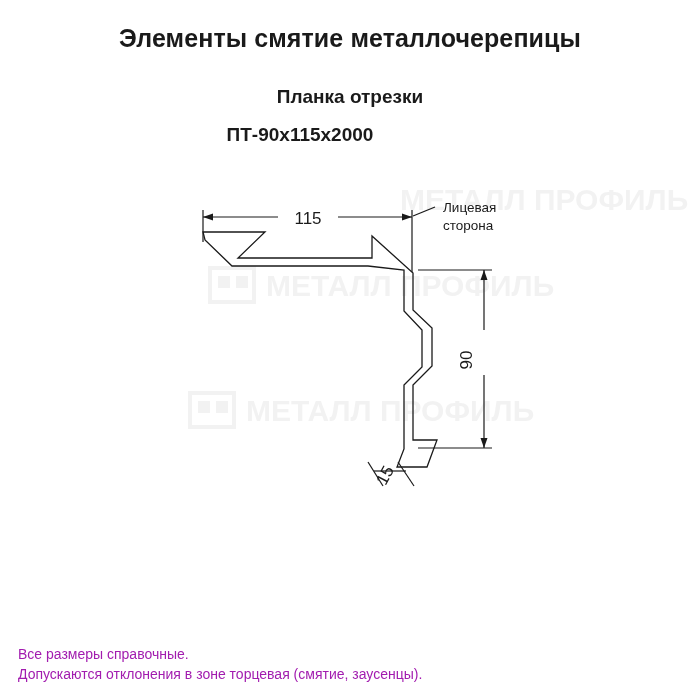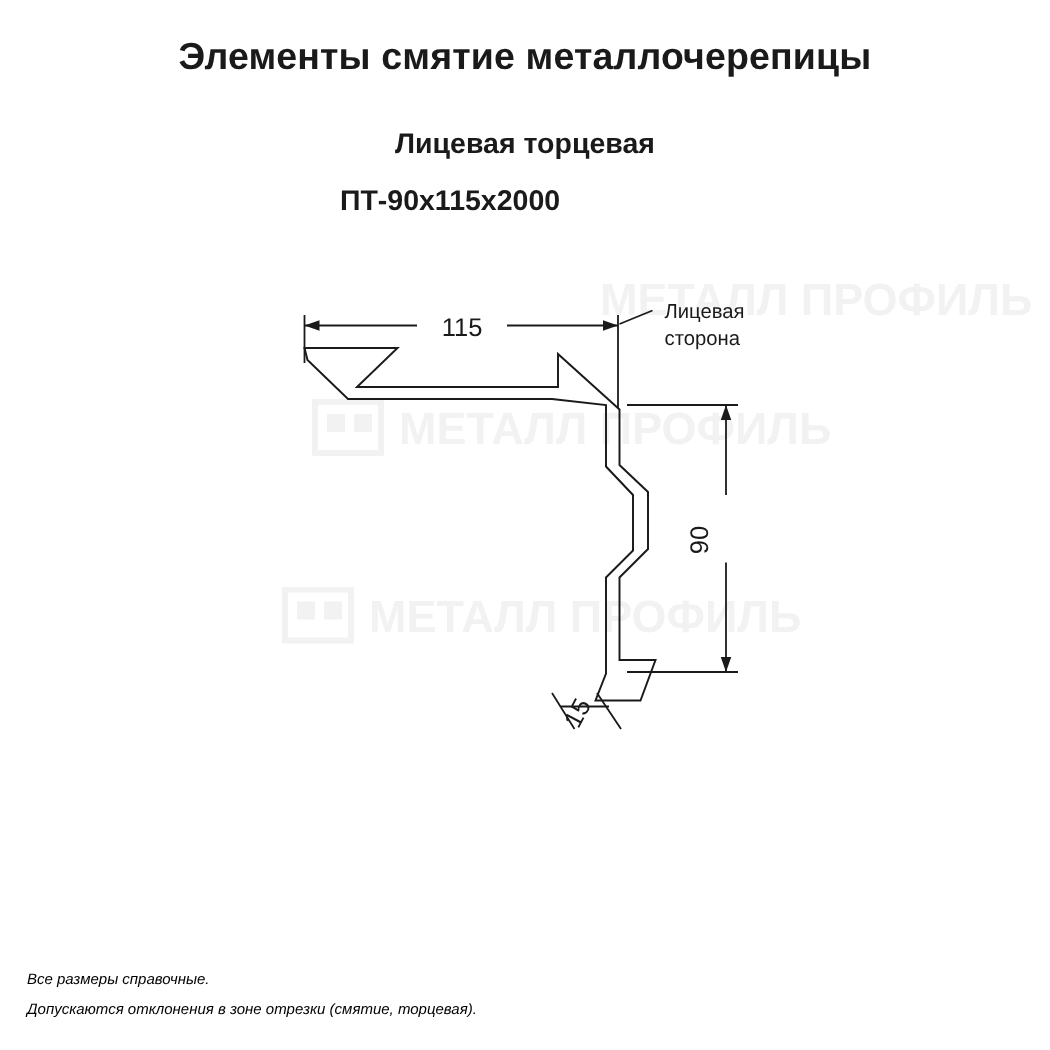--- a/index.html
+++ b/index.html
@@ -61,24 +61,23 @@
     left: 0;
     width: 700px;
     height: 360px;
     pointer-events: none;
   }
   .footer {
     position: absolute;
     left: 18px;
     bottom: 16px;
     width: 664px;
-    font-size: 10px;
+    font-size: 14px;
     line-height: 20px;
-    color: #000000;
-    font-style: italic;
+    color: #a21caf;
   }
   .footer div {
     white-space: nowrap;
   }
   svg { display: block; }
   .dimtext {
     font-family: "Liberation Sans", sans-serif;
     font-size: 17px;
     fill: #1a1a1a;
   }
@@ -87,21 +86,21 @@
     font-size: 13.5px;
     fill: #1a1a1a;
   }
 </style>
 </head>
 <body>
 
 <div class="page">
 
   <div class="title">Элементы смятие металлочерепицы</div>
-  <div class="subtitle">Лицевая торцевая</div>
+  <div class="subtitle">Планка отрезки</div>
   <div class="code">ПТ-90x115x2000</div>
 
   <div class="watermarks">
     <svg width="700" height="360" viewBox="0 0 700 360" xmlns="http://www.w3.org/2000/svg">
       <g opacity="0.13" fill="#9d9d9d" font-family="Liberation Sans, sans-serif" font-weight="bold">
         <g transform="translate(200,120)">
           <rect x="10" y="-22" width="44" height="34" fill="none" stroke="#9d9d9d" stroke-width="4"></rect>
           <rect x="18" y="-14" width="12" height="12" fill="#9d9d9d"></rect>
           <rect x="36" y="-14" width="12" height="12" fill="#9d9d9d"></rect>
           <text x="66" y="6" font-size="30">МЕТАЛЛ ПРОФИЛЬ</text>
@@ -177,16 +176,16 @@
       <text class="dimtext" x="472" y="190" text-anchor="middle" transform="rotate(-90 472 190)">90</text>
       <text class="dimtext" x="390" y="308" text-anchor="middle" transform="rotate(-62 390 308)">15</text>
 
       <text class="facetext" x="443" y="42">Лицевая</text>
       <text class="facetext" x="443" y="60">сторона</text>
     </svg>
   </div>
 
   <div class="footer">
     <div>Все размеры справочные.</div>
-    <div>Допускаются отклонения в зоне отрезки (смятие, торцевая).</div>
+    <div>Допускаются отклонения в зоне торцевая (смятие, заусенцы).</div>
   </div>
 
 </div>
 
 </body></html>

